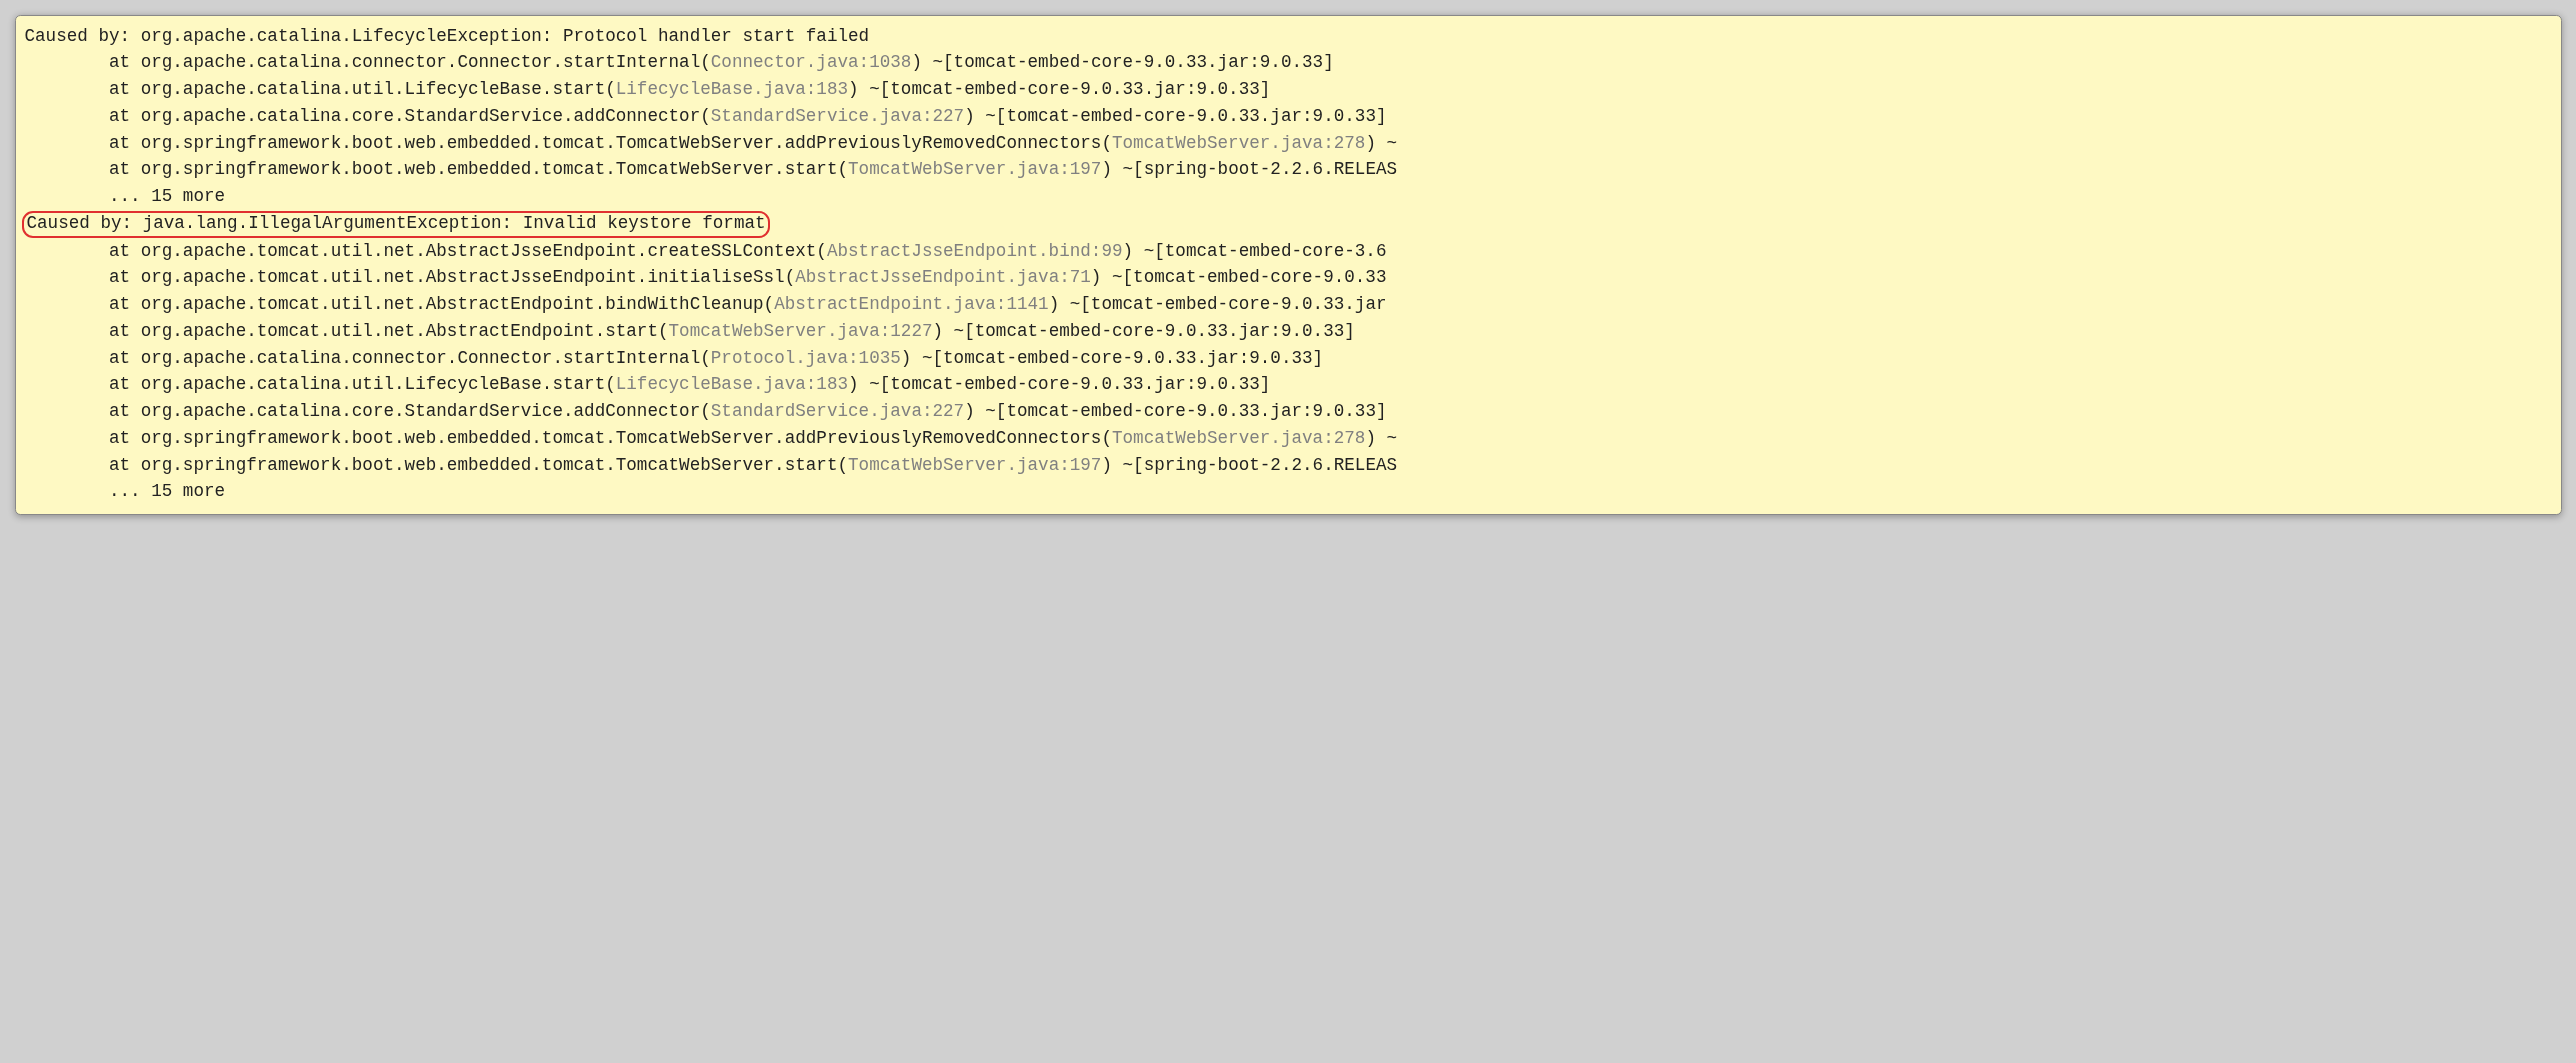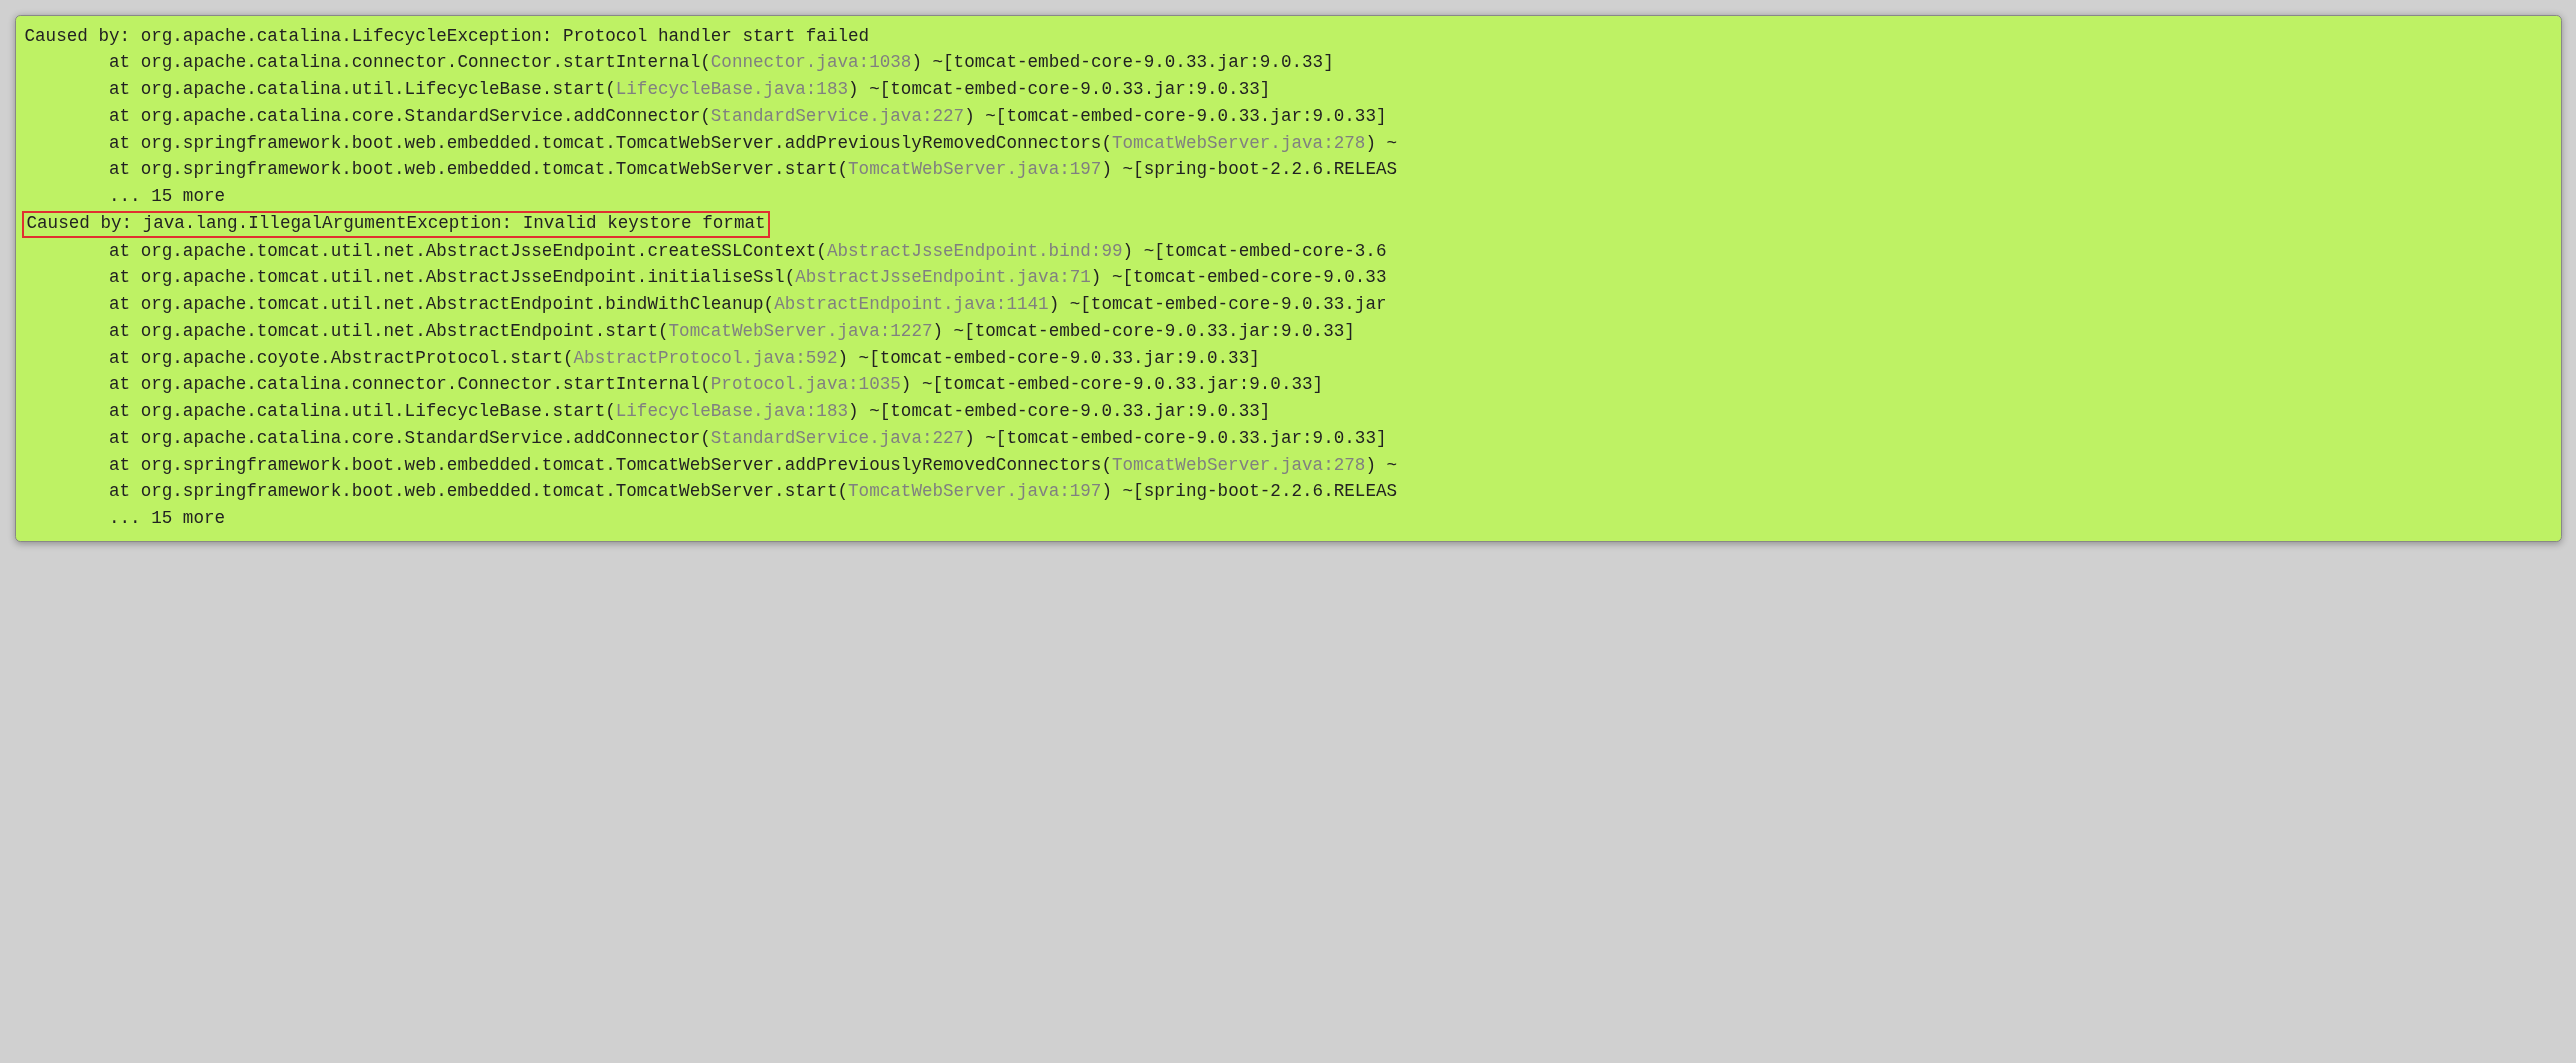--- a/index.html
+++ b/index.html
@@ -10,21 +10,21 @@
     
     body {
       background: #d0d0d0;
       padding: 14.5px;
       font-family: 'Courier New', Courier, monospace;
       font-size: 17.6px;
       line-height: 1.52;
     }
     
     .trace-container {
-      background: #bef264;
+      background: #fef9c3;
       border: 0.9px solid #888;
       border-radius: 5.4px;
       box-shadow: 0 1.8px 7.2px rgba(0,0,0,0.3);
       padding: 7.2px 9px 9px 9px;
       overflow: hidden;
       white-space: nowrap;
       color: #222;
     }
     
     .trace-line {
@@ -32,21 +32,21 @@
     }
     
     .link {
       color: #808080;
       cursor: pointer;
     }
     
     .highlight-box {
       display: inline-block;
       border: 2.7px solid #e03030;
-      border-radius: 0;
+      border-radius: 11px;
       padding: 0 2.7px 1.8px 2.7px;
       margin-left: -2.7px;
       line-height: 1.2;
     }
   </style>
 </head>
 <body>
 
 <div class="trace-container" id="trace-root">
 <div class="trace-line"><span>Caused by: org.apache.catalina.LifecycleException: Protocol handler start failed</span></div>
@@ -54,21 +54,20 @@
     <div class="trace-line"><span>        at org.apache.catalina.util.LifecycleBase.start(</span><span class="link">LifecycleBase.java:183</span><span>) ~[tomcat-embed-core-9.0.33.jar:9.0.33]</span></div>
     <div class="trace-line"><span>        at org.apache.catalina.core.StandardService.addConnector(</span><span class="link">StandardService.java:227</span><span>) ~[tomcat-embed-core-9.0.33.jar:9.0.33]</span></div>
     <div class="trace-line"><span>        at org.springframework.boot.web.embedded.tomcat.TomcatWebServer.addPreviouslyRemovedConnectors(</span><span class="link">TomcatWebServer.java:278</span><span>) ~</span></div>
     <div class="trace-line"><span>        at org.springframework.boot.web.embedded.tomcat.TomcatWebServer.start(</span><span class="link">TomcatWebServer.java:197</span><span>) ~[spring-boot-2.2.6.RELEAS</span></div>
     <div class="trace-line"><span>        ... 15 more</span></div>
     <div class="trace-line"><span class="highlight-box"><span>Caused by: java.lang.IllegalArgumentException: Invalid keystore format</span></span></div>
     <div class="trace-line"><span>        at org.apache.tomcat.util.net.AbstractJsseEndpoint.createSSLContext(</span><span class="link">AbstractJsseEndpoint.bind:99</span><span>) ~[tomcat-embed-core-3.6</span></div>
     <div class="trace-line"><span>        at org.apache.tomcat.util.net.AbstractJsseEndpoint.initialiseSsl(</span><span class="link">AbstractJsseEndpoint.java:71</span><span>) ~[tomcat-embed-core-9.0.33</span></div>
     <div class="trace-line"><span>        at org.apache.tomcat.util.net.AbstractEndpoint.bindWithCleanup(</span><span class="link">AbstractEndpoint.java:1141</span><span>) ~[tomcat-embed-core-9.0.33.jar</span></div>
     <div class="trace-line"><span>        at org.apache.tomcat.util.net.AbstractEndpoint.start(</span><span class="link">TomcatWebServer.java:1227</span><span>) ~[tomcat-embed-core-9.0.33.jar:9.0.33]</span></div>
-    <div class="trace-line"><span>        at org.apache.coyote.AbstractProtocol.start(</span><span class="link">AbstractProtocol.java:592</span><span>) ~[tomcat-embed-core-9.0.33.jar:9.0.33]</span></div>
     <div class="trace-line"><span>        at org.apache.catalina.connector.Connector.startInternal(</span><span class="link">Protocol.java:1035</span><span>) ~[tomcat-embed-core-9.0.33.jar:9.0.33]</span></div>
     <div class="trace-line"><span>        at org.apache.catalina.util.LifecycleBase.start(</span><span class="link">LifecycleBase.java:183</span><span>) ~[tomcat-embed-core-9.0.33.jar:9.0.33]</span></div>
     <div class="trace-line"><span>        at org.apache.catalina.core.StandardService.addConnector(</span><span class="link">StandardService.java:227</span><span>) ~[tomcat-embed-core-9.0.33.jar:9.0.33]</span></div>
     <div class="trace-line"><span>        at org.springframework.boot.web.embedded.tomcat.TomcatWebServer.addPreviouslyRemovedConnectors(</span><span class="link">TomcatWebServer.java:278</span><span>) ~</span></div>
     <div class="trace-line"><span>        at org.springframework.boot.web.embedded.tomcat.TomcatWebServer.start(</span><span class="link">TomcatWebServer.java:197</span><span>) ~[spring-boot-2.2.6.RELEAS</span></div>
     <div class="trace-line"><span>        ... 15 more</span></div>
   </div>
 
 
 </body></html>

